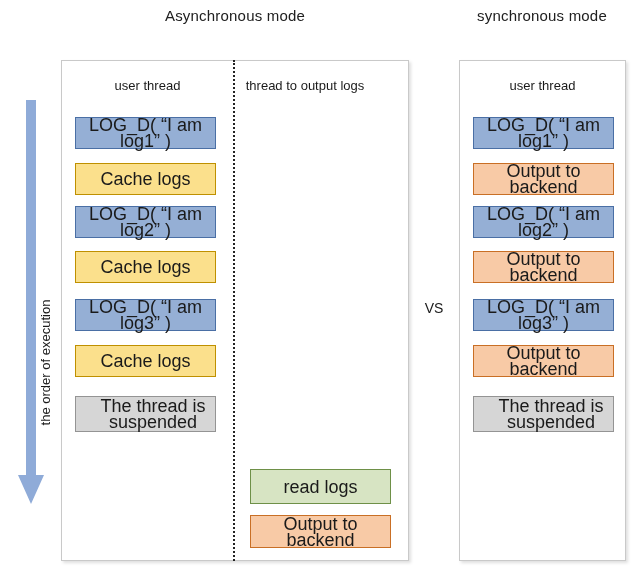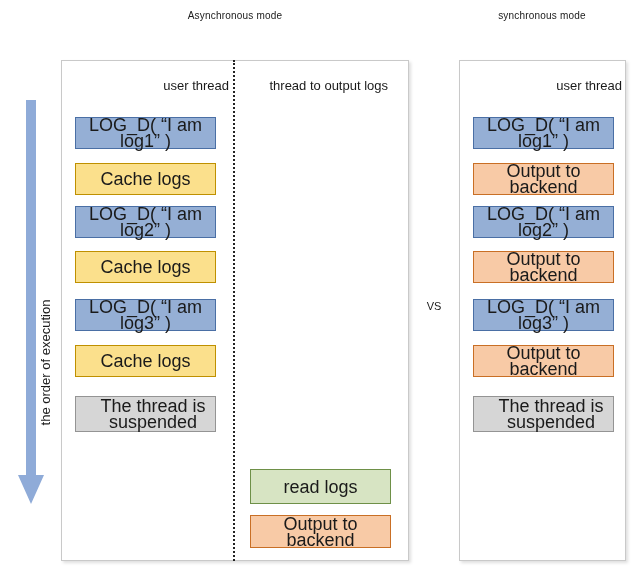--- a/index.html
+++ b/index.html
@@ -13,21 +13,21 @@
     position: relative;
     overflow: hidden;
     font-family: "Liberation Sans", sans-serif;
     color: #1a1a1a;
   }
 
   
   .diagram-title {
     position: absolute;
     text-align: center;
-    font-size: 10px;
+    font-size: 15px;
     line-height: 21px;
     color: #202020;
     letter-spacing: .2px;
   }
   #title-async { left: 150px; top: 5px; width: 170px; }
   #title-sync  { left: 457px; top: 5px; width: 170px; }
 
   
   .panel {
     position: absolute;
@@ -45,21 +45,21 @@
     left: 233px;
     top: 60px;
     width: 0;
     height: 501px;
     border-left: 2px dotted #222;
   }
 
   
   .col-header {
     position: absolute;
-    text-align: right;
+    text-align: center;
     font-size: 13px;
     line-height: 18px;
     color: #1a1a1a;
   }
   #header-user-thread-async { left: 66px;  top: 77px; width: 163px; }
   #header-output-thread     { left: 222px; top: 77px; width: 166px; }
   #header-user-thread-sync  { left: 463px; top: 77px; width: 159px; }
 
   
   .block {
@@ -87,21 +87,21 @@
   .col-mid   { left: 250px; width: 141px; }
   .col-right { left: 473px; width: 141px; }
 
   
   #vs-label {
     position: absolute;
     left: 412px;
     top: 300px;
     width: 44px;
     text-align: center;
-    font-size: 11px;
+    font-size: 14px;
     color: #1a1a1a;
   }
 
   
   #execution-arrow {
     position: absolute;
     left: 17px;
     top: 100px;
     width: 28px;
     height: 405px;

